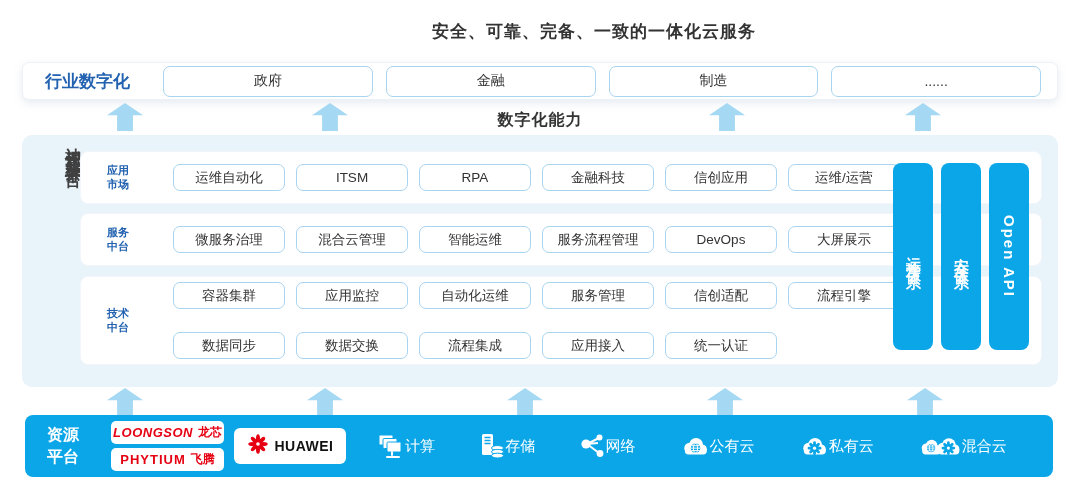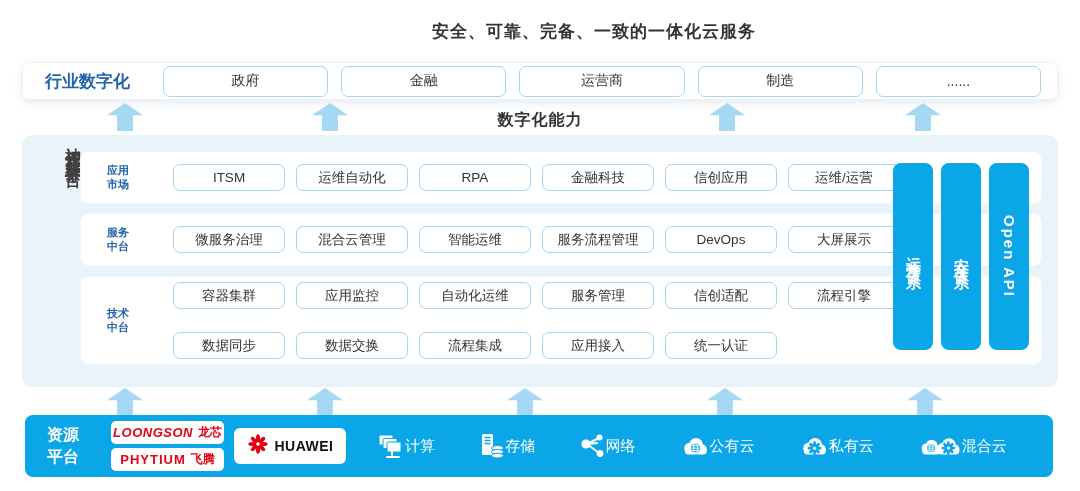--- a/index.html
+++ b/index.html
@@ -70,43 +70,42 @@
 
 <div id="stage">
 
   <div class="title">安全、可靠、完备、一致的一体化云服务</div>
 
   <div class="band1">
     <div class="band1-label">行业数字化</div>
     <div class="band1-boxes">
       <div class="obox">政府</div>
       <div class="obox">金融</div>
-      <div class="obox">运营商</div>
       <div class="obox">制造</div>
       <div class="obox">......</div>
     </div>
   </div>
 
   <div class="arrow" style="left:107px;top:103px;"></div>
   <div class="arrow" style="left:312px;top:103px;"></div>
   <div class="arrow" style="left:709px;top:103px;"></div>
   <div class="arrow" style="left:905px;top:103px;"></div>
   <div class="cap-label">数字化能力</div>
 
   <div class="panel">
     <div class="platform-name">神州云鼎云服务平台</div>
 
     <div class="prow prow-a">
       <div class="prow-label">
         <span>应用</span><br>
         <span>市场</span>
       </div>
       <div class="pboxes">
+        <div class="cbox">运维自动化</div>
         <div class="cbox">ITSM</div>
-        <div class="cbox">运维自动化</div>
         <div class="cbox">RPA</div>
         <div class="cbox">金融科技</div>
         <div class="cbox">信创应用</div>
         <div class="cbox">运维/运营</div>
       </div>
     </div>
 
     <div class="prow prow-b">
       <div class="prow-label">
         <span>服务</span><br>

